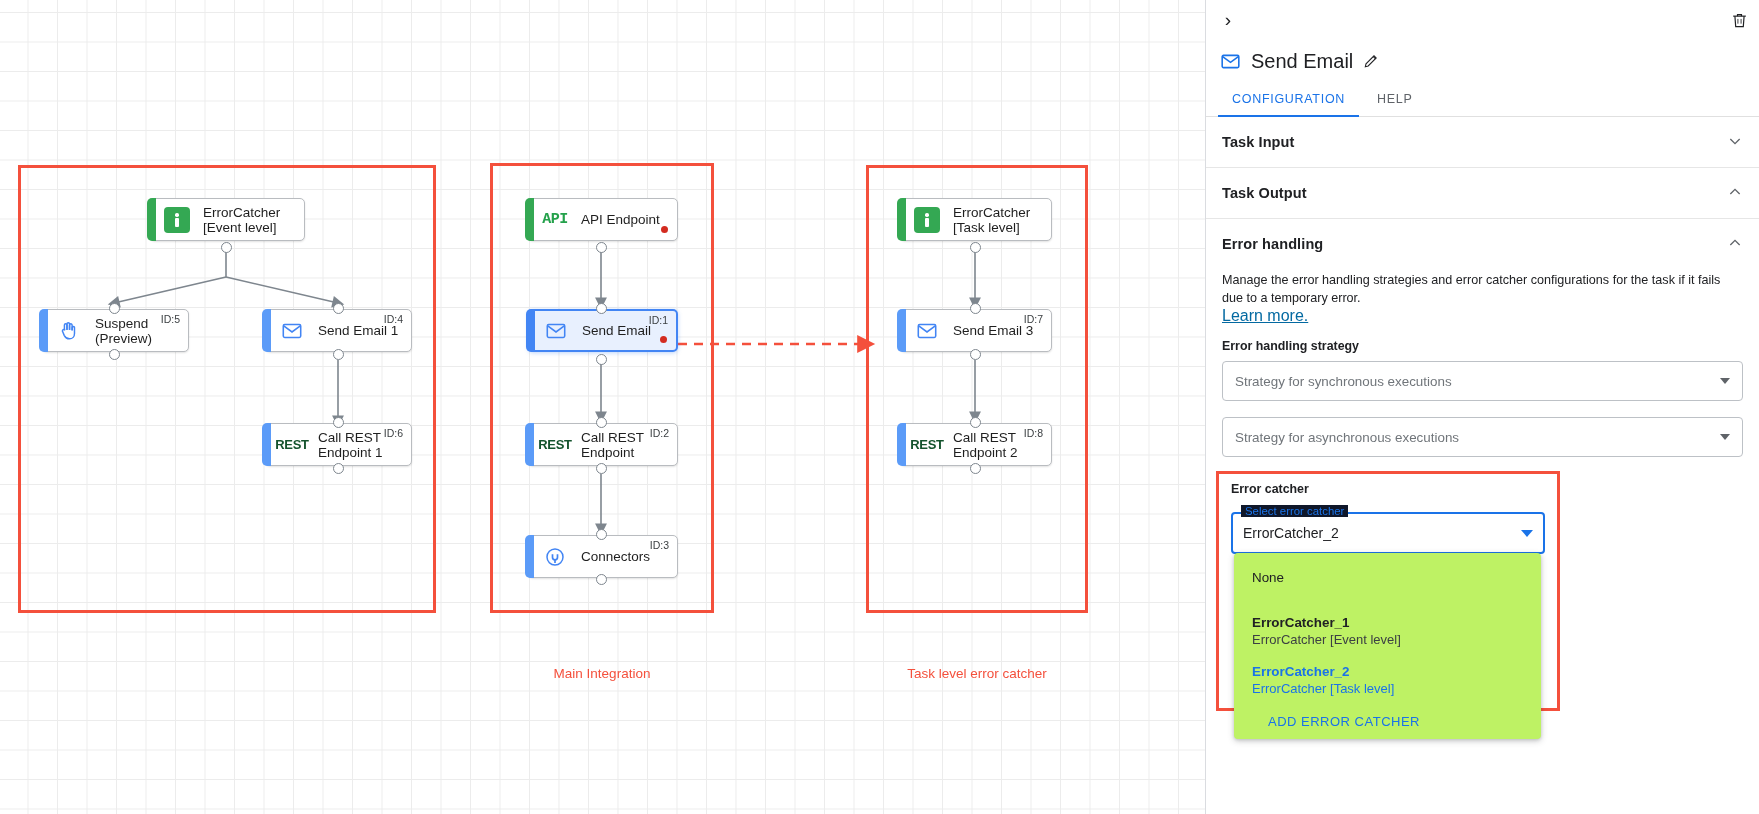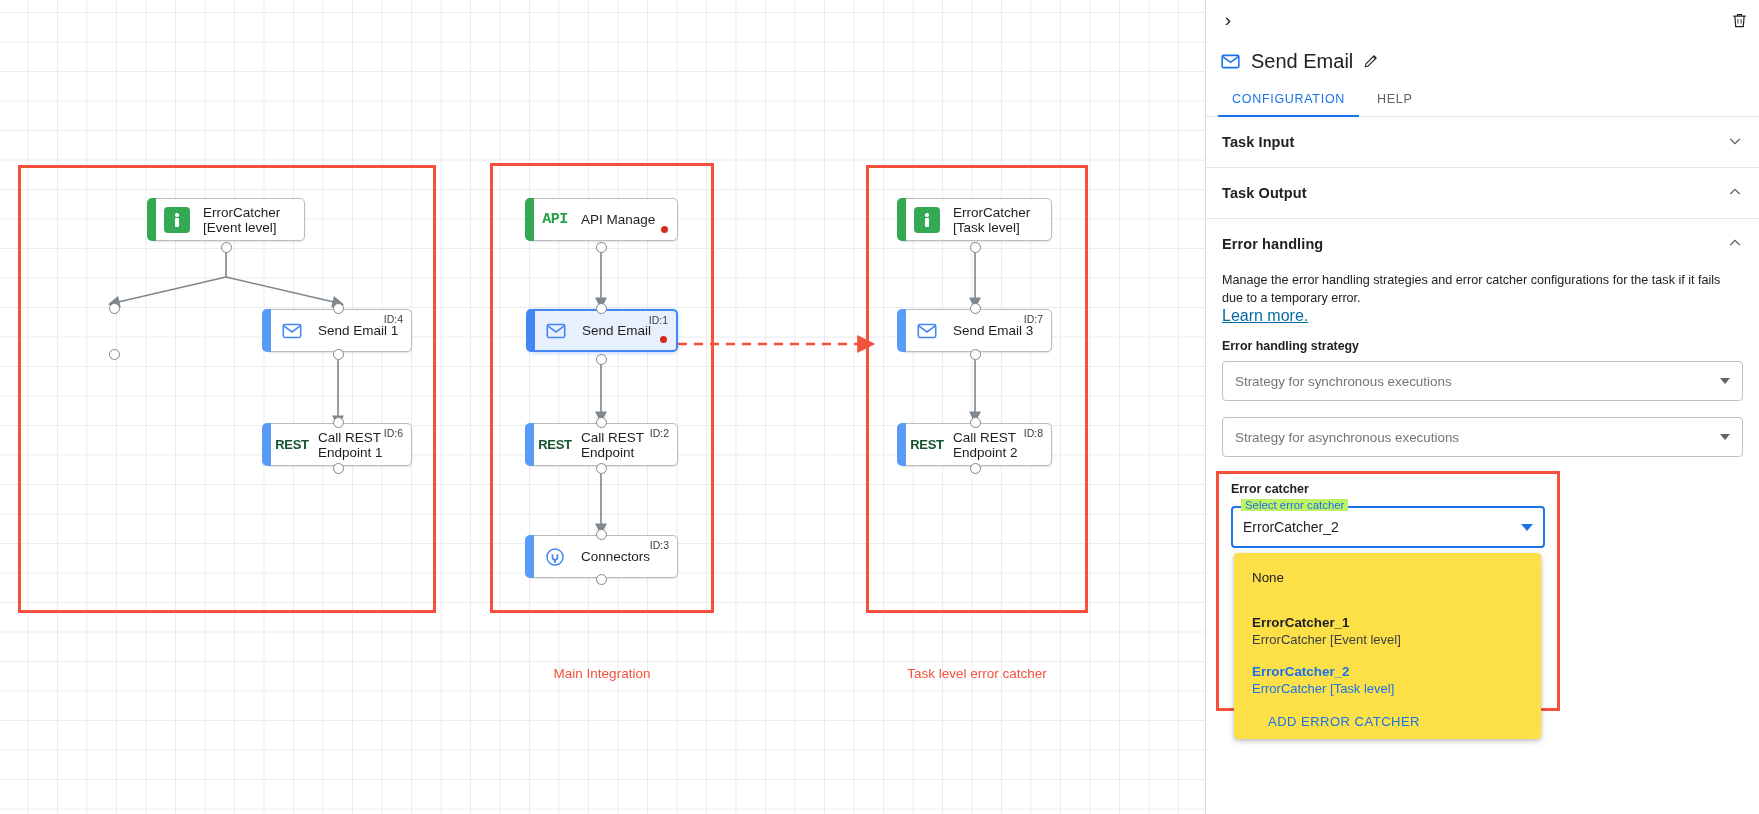--- a/index.html
+++ b/index.html
@@ -187,45 +187,45 @@
 
   
   .ec-block {
     position: absolute;
     left: 10px; top: 471px;
     width: 344px; height: 240px;
     border: 3px solid #f4503c;
     padding: 0;
   }
   .ec-inner { padding: 8px 12px 0 12px; }
-  .ec-heading { font-size:12.4px; color:#202124; font-weight:600; margin-bottom:10px; }
+  .ec-heading { font-size:12.4px; color:#202124; font-weight:600; margin-bottom:16px; }
 
   .outlined-select {
     position: relative;
     height: 42px;
     border: 2px solid #1a73e8;
     border-radius: 4px;
     display:flex; align-items:center; justify-content:space-between;
     padding: 0 10px;
     cursor:pointer;
     background:#fff;
   }
   .outlined-select .legend {
     position:absolute; top:-9px; left:8px;
-    background:#bef264; padding:0 4px;
+    background:#0f172a; padding:0 4px;
     font-size:11.4px; color:#1a73e8;
   }
   .outlined-select .val { font-size:14px; color:#202124; }
   .caret-blue { width:0;height:0;border-left:6px solid transparent;border-right:6px solid transparent;border-top:7px solid #1a73e8; }
 
   .dropdown {
     position:absolute;
     left: 28px; top: 553px;
     width: 307px;
-    background:#fde047;
+    background:#bef264;
     border-radius: 4px;
     box-shadow: 0 2px 6px rgba(60,64,67,0.28), 0 1px 3px rgba(60,64,67,0.15);
     padding: 10px 0 8px 0;
     z-index: 40;
   }
   .dd-item { padding: 6px 18px; cursor:pointer; }
   .dd-item .dd-main { font-size:13.4px; color:#202124; font-weight:600; line-height:17px; }
   .dd-item .dd-sub  { font-size:13px; color:#3c4043; line-height:18px; }
   .dd-item.plain .dd-main { font-weight:400; }
   .dd-item.sel .dd-main { color:#1a73e8; }
@@ -280,20 +280,34 @@
           <span class="d"></span>
               <span class="bar"></span>
             </span>
           </span>
       </span>
       <span class="nlabel">ErrorCatcher
 [Event level]</span>
     </div>
     <div class="port" style="left:221px; top:242px;"></div>
 
+    <div class="node blue" style="left:42px; top:309px; width:147px;">
+      <span class="accent"></span>
+      <span class="nicon">
+        <svg width="22" height="22" viewBox="0 0 24 24" fill="none" stroke="#4285f4" stroke-width="1.6">
+          <path d="M7 11V5.5a1.4 1.4 0 0 1 2.8 0V11"></path>
+          <path d="M9.8 10.5V4.4a1.4 1.4 0 0 1 2.8 0v6.1"></path>
+          <path d="M12.6 10.8V5.6a1.4 1.4 0 0 1 2.8 0v5.5"></path>
+          <path d="M15.4 11.4V8.4a1.3 1.3 0 0 1 2.6 0v6.2c0 3.4-2.2 5.9-5.5 5.9-3.1 0-4.6-1.5-5.6-3.5L5 12.6c-.5-1 .1-2 1.1-2.2.7-.1 1.2.3 1.5.9"></path>
+        </svg>
+      </span>
+      <span class="nlabel">Suspend
+(Preview)</span>
+      <span class="nid">ID:5</span>
+    </div>
     <div class="port" style="left:109px; top:303px;"></div>
     <div class="port" style="left:109px; top:349px;"></div>
 
     <div class="node blue" style="left:265px; top:309px; width:147px;">
       <span class="accent"></span>
       <span class="nicon">
         <svg width="22" height="22" viewBox="0 0 24 24" fill="none" stroke="#4285f4" stroke-width="1.7">
           <rect x="2.5" y="5" width="19" height="14" rx="1.5"></rect>
           <path d="M3 6.5l9 6.5 9-6.5"></path>
         </svg>
@@ -314,21 +328,21 @@
       <span class="nid">ID:6</span>
     </div>
     <div class="port" style="left:333px; top:417px;"></div>
     <div class="port" style="left:333px; top:463px;"></div>
 
     <div class="node green" style="left:528px; top:198px; width:150px;">
       <span class="accent"></span>
       <span class="nicon">
           <span class="api-icon">API</span>
         </span>
-      <span class="nlabel">API Manage</span>
+      <span class="nlabel">API Endpoint</span>
       <span class="errdot"></span>
     </div>
     <div class="port" style="left:596px; top:242px;"></div>
 
     <div class="node blue selected" style="left:528px; top:309px; width:150px;">
       <span class="accent"></span>
       <span class="nicon">
         <svg width="22" height="22" viewBox="0 0 24 24" fill="none" stroke="#4285f4" stroke-width="1.7">
           <rect x="2.5" y="5" width="19" height="14" rx="1.5"></rect>
           <path d="M3 6.5l9 6.5 9-6.5"></path>

